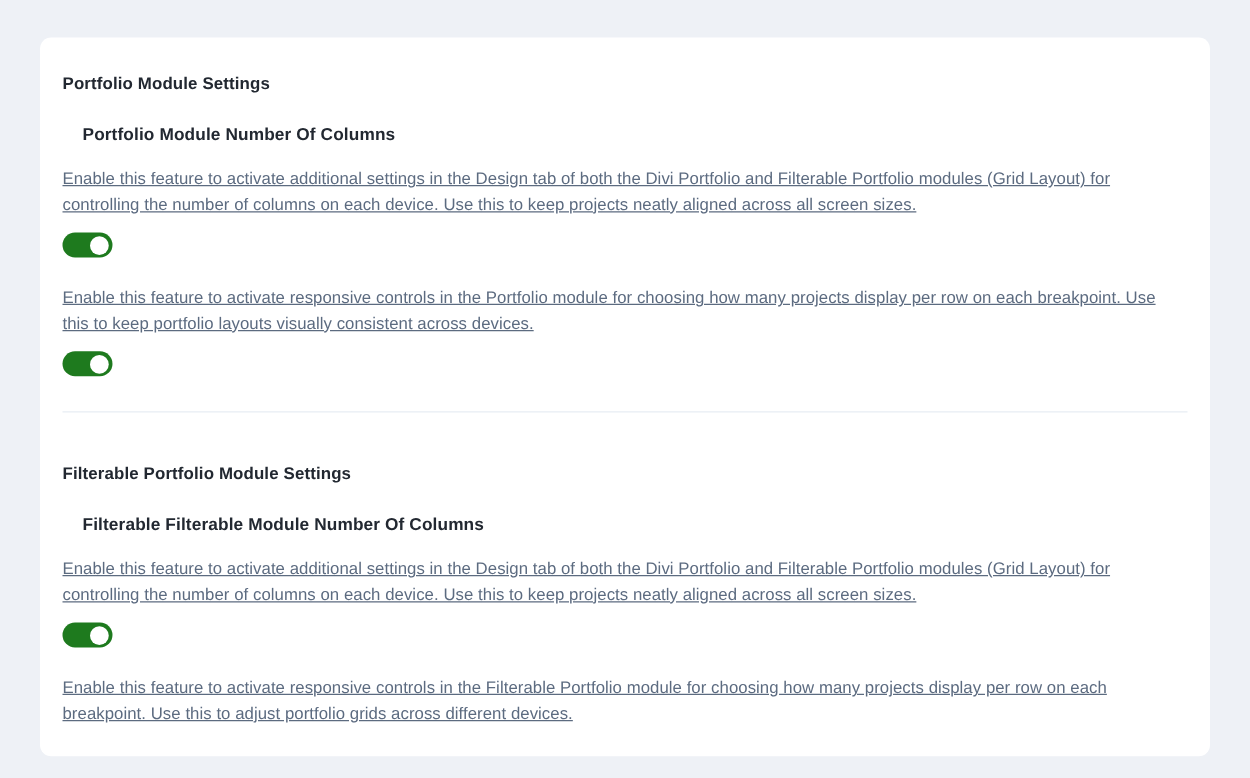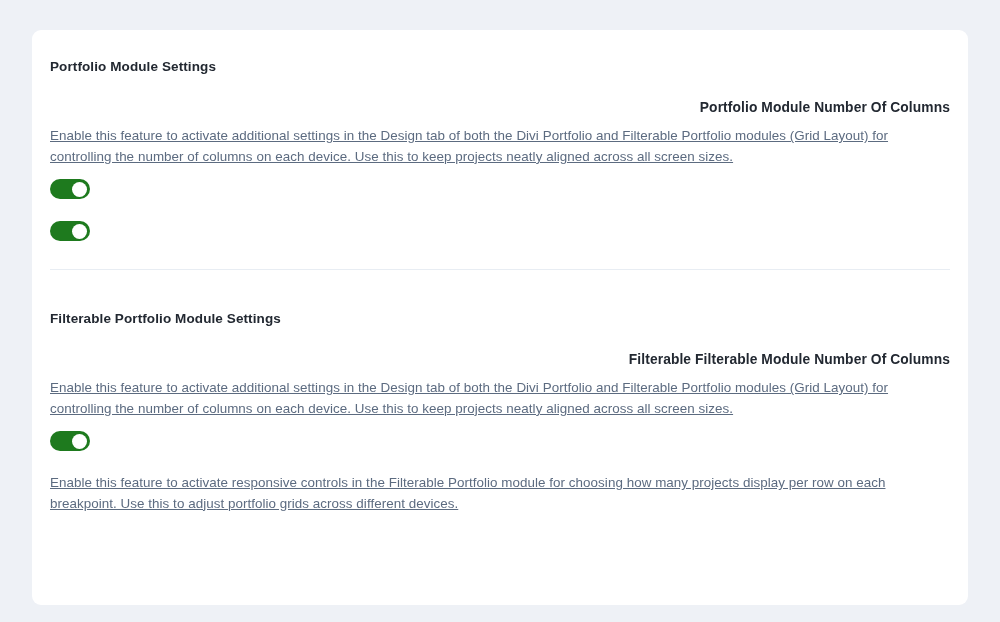--- a/index.html
+++ b/index.html
@@ -43,22 +43,21 @@
     letter-spacing: 0.1px;
     margin: 8px 0 0 0;
     line-height: 18px;
   }
   .setting-title {
     font-size: 13.8px;
     font-weight: bold;
     color: #222831;
     letter-spacing: 0.1px;
     line-height: 18px;
-    margin: 0;
-    text-align: right;
+    margin: 16px;
   }
   .setting {
     margin-top: 22px;
   }
   .setting.first {
     margin-top: 23px;
   }
   .desc {
     font-size: 13.4px;
     color: #5c6b80;
@@ -118,20 +117,21 @@
           <div class="setting-title">Portfolio Module Number Of Columns</div>
           <p class="desc">Enable this feature to activate additional settings in the Design tab of both the Divi Portfolio and Filterable Portfolio modules (Grid Layout) for controlling the number of columns on each device. Use this to keep projects neatly aligned across all screen sizes.</p>
           <div class="toggle-wrap">
             <span class="toggle" role="switch" aria-checked="true" aria-label="Portfolio Module Number Of Columns toggle" style="background: rgb(30, 122, 30);">
               <span class="knob"></span>
             </span>
           </div>
         </div>
 
         <div class="setting">
+          <p class="desc">Enable this feature to activate responsive controls in the Portfolio module for choosing how many projects display per row on each breakpoint. Use this to keep portfolio layouts visually consistent across devices.</p>
           <div class="toggle-wrap">
             <span class="toggle" role="switch" aria-checked="true" aria-label="Portfolio Module Project Count toggle" style="background: rgb(30, 122, 30);">
               <span class="knob"></span>
             </span>
           </div>
         </div>
       </div>
 
       <hr class="divider">
 

